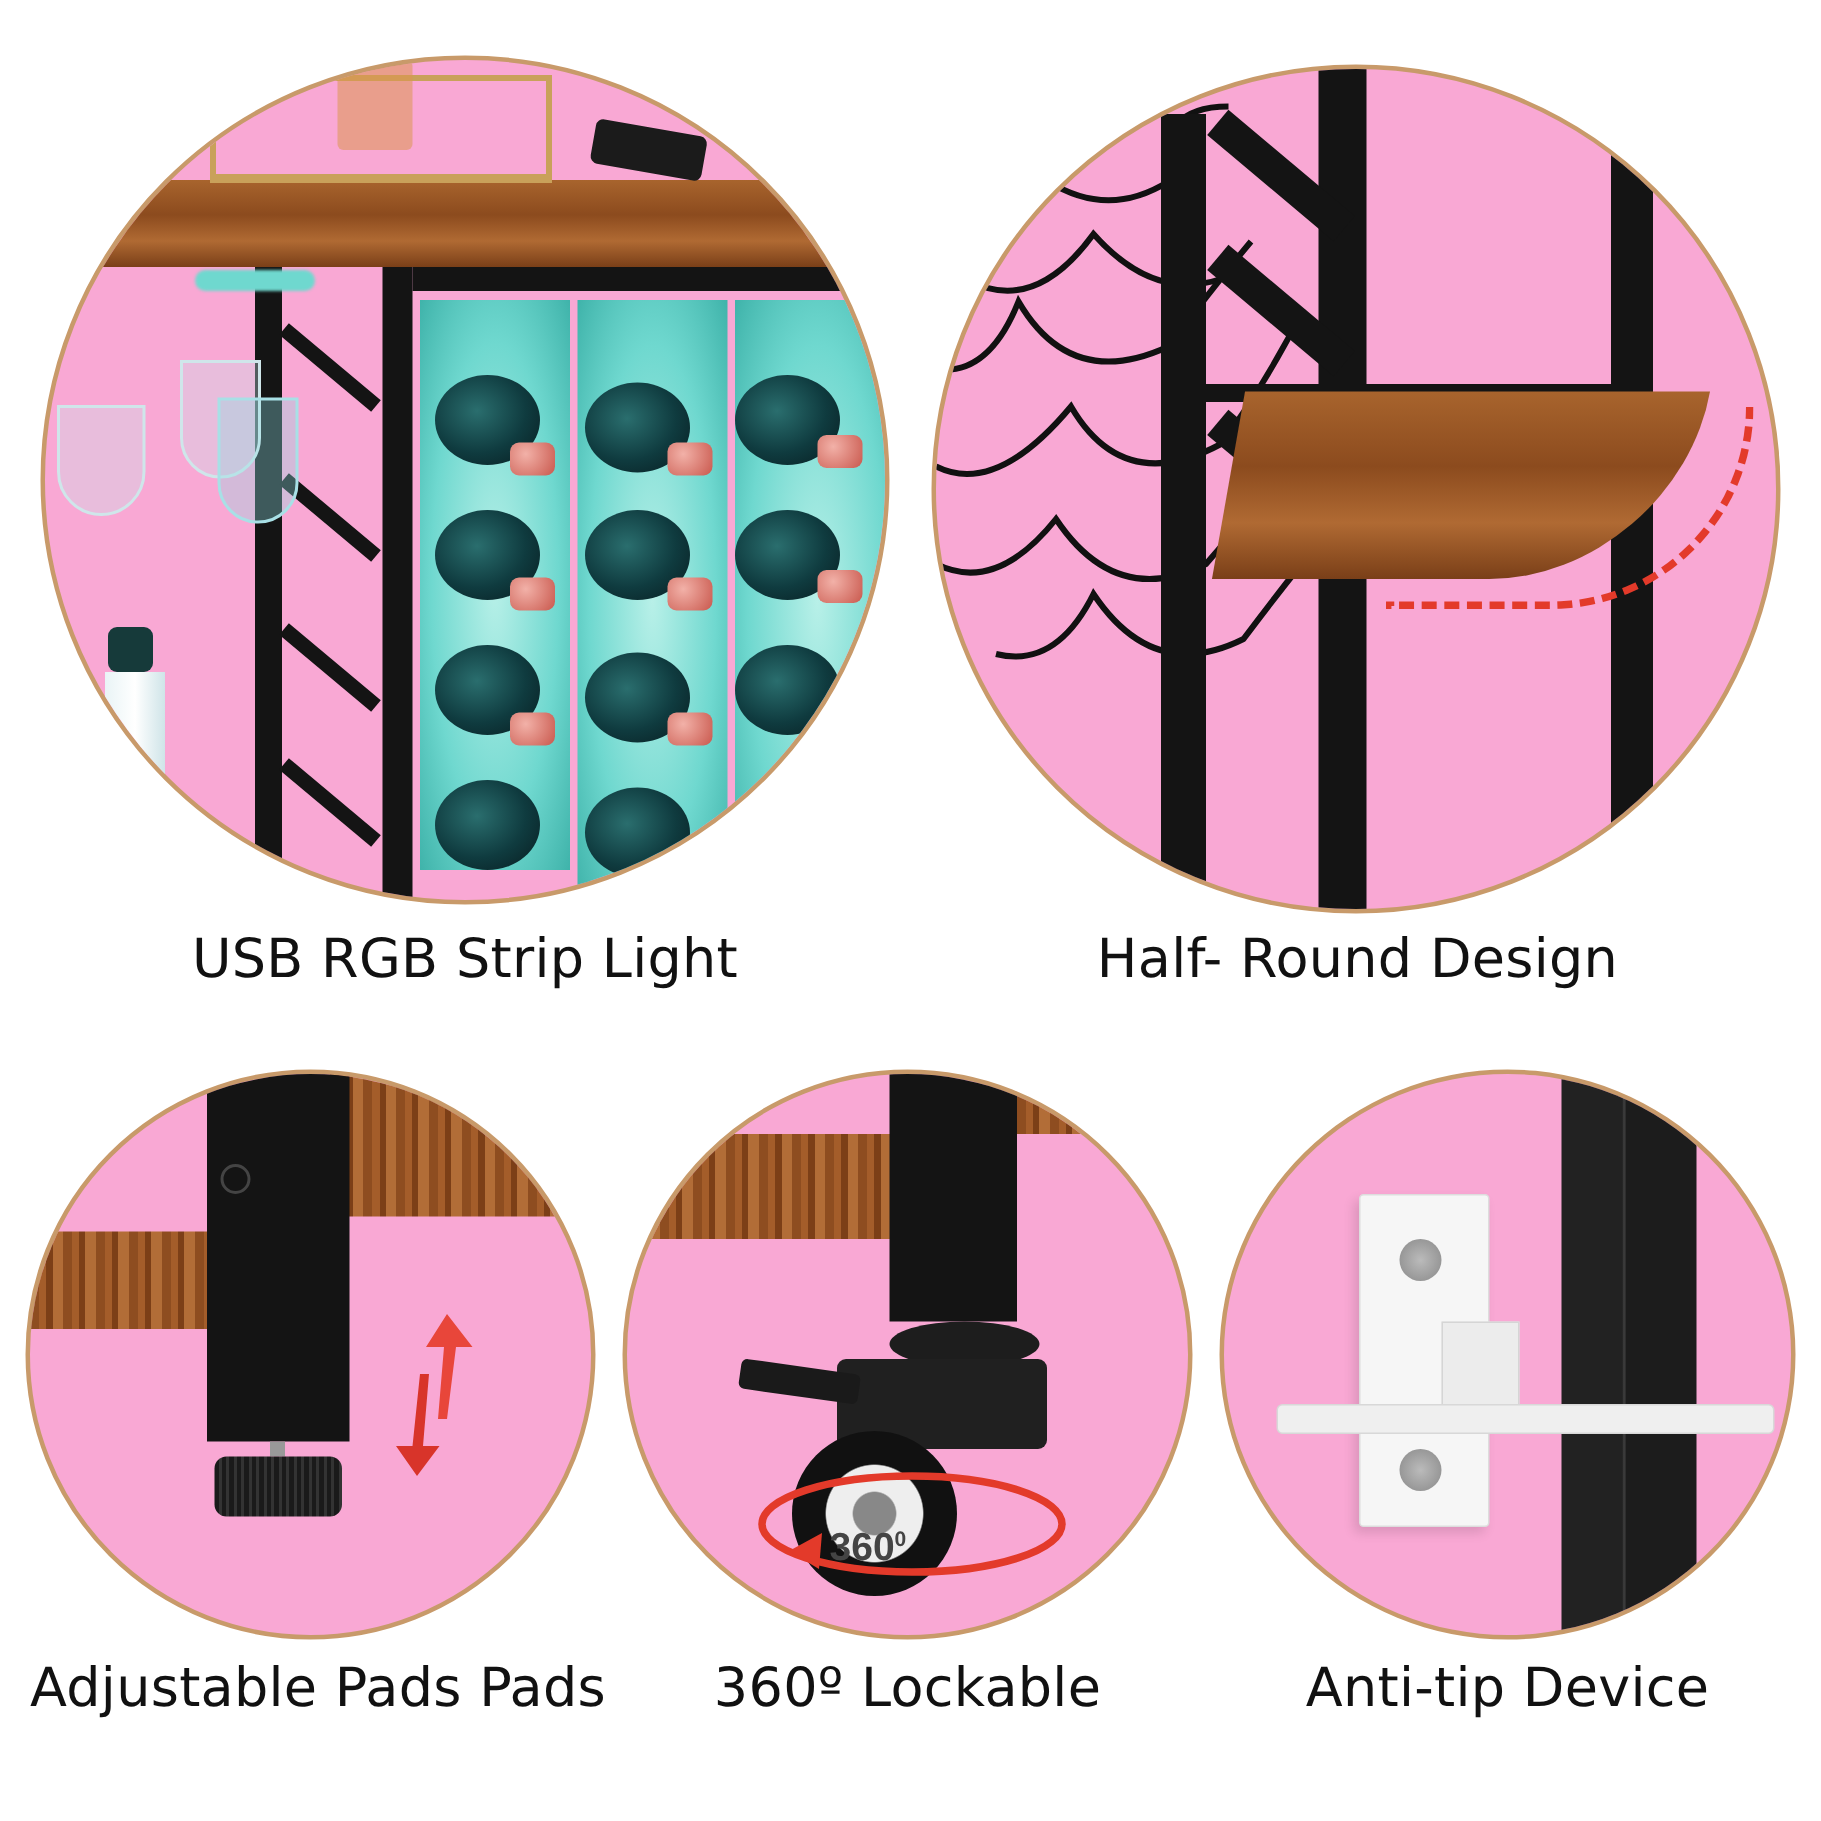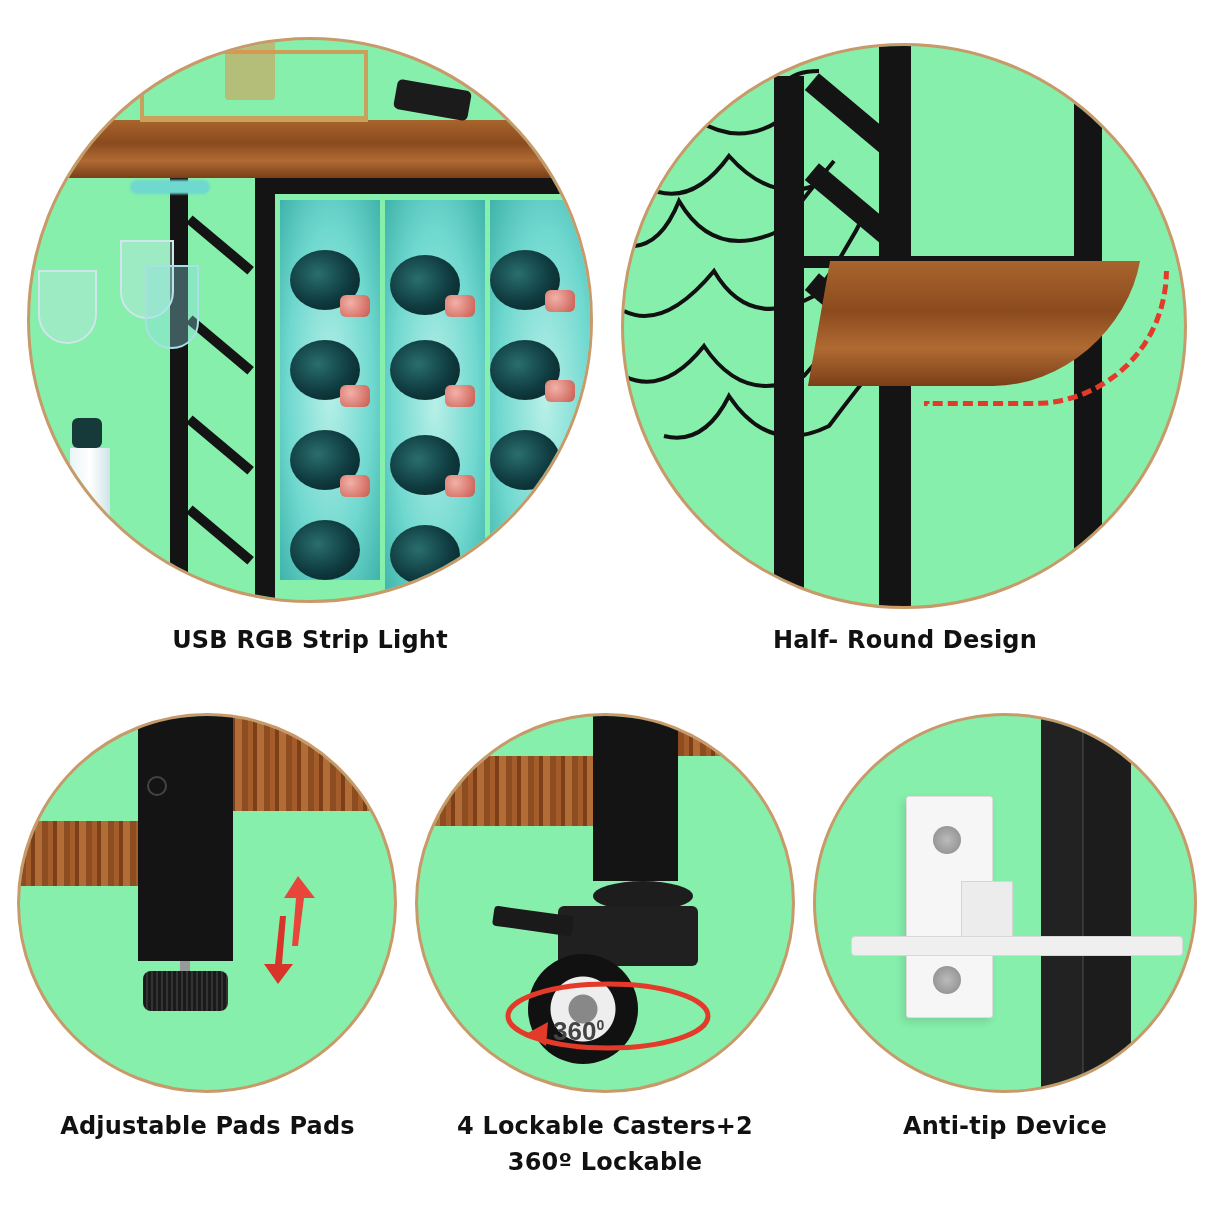--- a/index.html
+++ b/index.html
@@ -1,18 +1,18 @@
 <!DOCTYPE html>
 <html><head>
 <meta charset="utf-8">
 <style>
   html, body { margin:0; padding:0; background:#ffffff; }
   body { width:1214px; height:1214px; position:relative; overflow:hidden; font-family:"DejaVu Sans", sans-serif; }
-  .circle { position:absolute; border-radius:50%; border:3px solid #c89a6a; overflow:hidden; background:#86efac; box-sizing:border-box; }
-  .caption { position:absolute; text-align:center; color:#111; font-size:24px; font-weight:700; letter-spacing:0.2px; line-height:36px; white-space:nowrap; }
+  .circle { position:absolute; border-radius:50%; border:3px solid #c89a6a; overflow:hidden; background:#f9a8d4; box-sizing:border-box; }
+  .caption { position:absolute; text-align:center; color:#111; font-size:36px; font-weight:400; letter-spacing:0.2px; line-height:36px; white-space:nowrap; }
   .abs { position:absolute; }
   .wood { background: linear-gradient(180deg,#a8642d 0%,#8c4b1e 40%,#b06a33 70%,#7a3f18 100%); }
   .wood2 { background: repeating-linear-gradient(90deg,#8e4d20 0 6px,#a45d2a 6px 11px,#7c3f17 11px 15px,#b26d37 15px 22px); }
   .black { background:#141414; }
   .bottle-cap { background:radial-gradient(circle at 35% 35%, #f2b1a8, #c9584d); border-radius:6px; }
   .bottle { background:radial-gradient(ellipse at 40% 40%, #2a6e6e 0%, #0f3b3f 55%, #081c1f 100%); border-radius:50%; }
   .label { background:radial-gradient(ellipse at 50% 50%, #b8f0e8 0%, #6fd8cf 60%, #3fb3aa 100%); }
   .dash { border-top:5px dashed #e33a2a; border-radius:0 0 200px 0; }
 </style>
 </head>
@@ -119,21 +119,20 @@
   <div class="abs" style="left:110px;top:238px;width:110px;height:110px;border-radius:50%;background:radial-gradient(circle,#888 0 14px,#eee 15px 32px,#111 33px);"></div>
   <svg class="abs" style="left:0;top:0;" width="380" height="380" viewBox="0 0 380 380">
     <ellipse cx="190" cy="300" rx="100" ry="32" fill="none" stroke="#e33a2a" stroke-width="5"></ellipse>
     <polygon points="108,318 130,306 128,330" fill="#e33a2a"></polygon>
   </svg>
   <div class="abs" style="left:135px;top:300px;font-family:'Liberation Sans',sans-serif;font-weight:bold;font-size:26px;color:#444;">
     <span>360</span><sup style="font-size:14px;">0</sup>
   </div>
 </div>
 <div class="caption" style="left:405px;top:1108px;width:400px;">
-  <div>4 Lockable Casters+2</div>
   <div>360º Lockable</div>
 </div>
 
 <div class="circle" style="left:813px;top:713px;width:384px;height:380px;">
   <div class="abs" style="left:225px;top:0;width:90px;height:380px;background:linear-gradient(90deg,#222 0 45%,#3a3a3a 46% 47%,#1c1c1c 48%);"></div>
   <div class="abs" style="left:90px;top:80px;width:85px;height:220px;background:#f6f6f6;border:1px solid #ddd;box-shadow:-3px 4px 8px rgba(0,0,0,0.12);border-radius:3px;"></div>
   <div class="abs" style="left:117px;top:110px;width:28px;height:28px;border-radius:50%;background:radial-gradient(circle,#bbb,#888);"></div>
   <div class="abs" style="left:117px;top:250px;width:28px;height:28px;border-radius:50%;background:radial-gradient(circle,#bbb,#888);"></div>
   <div class="abs" style="left:145px;top:165px;width:50px;height:70px;background:#ececec;border:1px solid #d5d5d5;"></div>
   <div class="abs" style="left:35px;top:220px;width:330px;height:18px;background:#efefef;border:1px solid #d8d8d8;border-radius:4px;"></div>

